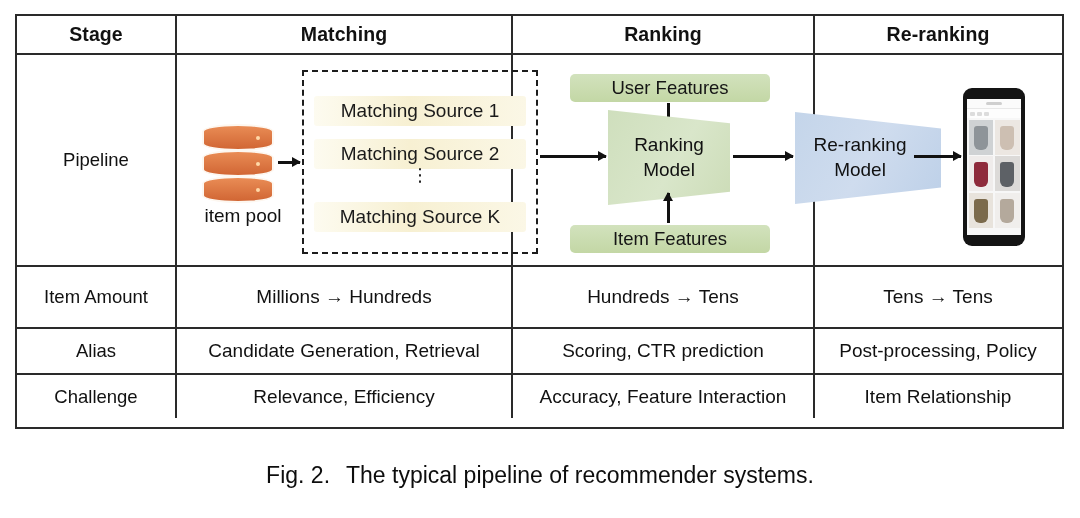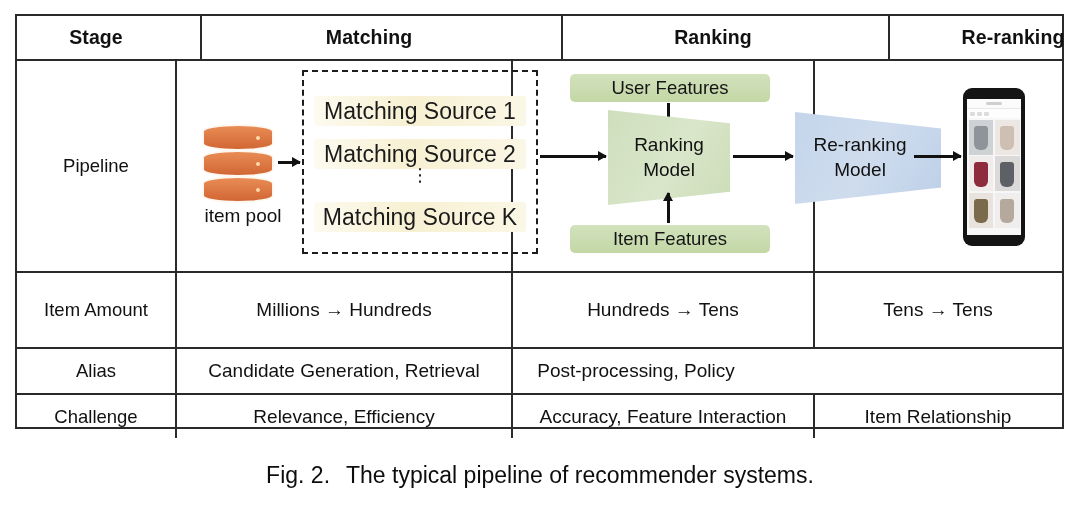--- a/index.html
+++ b/index.html
@@ -43,23 +43,23 @@
     padding: 2px 6px;
   }
   .tcell + .tcell { border-left: 2px solid #2a2a2a; }
 
   
   .c0 { width: 158px; flex: 0 0 158px; }
   .c1 { width: 336px; flex: 0 0 336px; }
   .c2 { width: 302px; flex: 0 0 302px; }
   .c3 { width: 248px; flex: 0 0 248px; }
 
-  .row-head   { height: 43px; gap: 25px; }
+  .row-head   { height: 37px; }
   .row-pipe   { height: 212px; }
-  .row-amount { height: 76px; }
+  .row-amount { height: 62px; }
   .row-alias  { height: 46px; }
   .row-chall  { height: 45px; }
 
   .hdr-text {
     font-weight: bold;
     font-size: 19.5px;
     letter-spacing: .1px;
   }
   .rowlabel {
     font-weight: normal;
@@ -110,21 +110,21 @@
     border-style: dashed;
     box-sizing: border-box;
     background: transparent;
   }
   .ms-box {
     left: 314px;
     width: 212px; height: 30px;
     background: linear-gradient(90deg,#fdfbf0 0%, #f7f0d2 45%, #fbf7e6 100%);
     border-radius: 3px;
     display: flex; align-items: center; justify-content: center;
-    font-size: 23px;
+    font-size: 19px;
     color: #1a1a1a;
   }
   #ms-1 { top: 96px; }
   #ms-2 { top: 139px; }
   #ms-k { top: 202px; }
   #ms-ellipsis {
     left: 314px; top: 170px; width: 212px;
     text-align: center;
     font-size: 18px; line-height: 10px;
     letter-spacing: 0; color: #111;
@@ -325,20 +325,23 @@
       <span class="cellval">Tens → Tens</span>
     </div>
   </div>
 
   <div class="trow row-alias">
     <div class="tcell c0">
       <span class="rowlabel">Alias</span>
     </div>
     <div class="tcell c1">
       <span class="cellval">Candidate Generation, Retrieval</span>
+    </div>
+    <div class="tcell c2">
+      <span class="cellval">Scoring, CTR prediction</span>
     </div>
     <div class="tcell c3">
       <span class="cellval">Post-processing, Policy</span>
     </div>
   </div>
 
   <div class="trow row-chall">
     <div class="tcell c0">
       <span class="rowlabel">Challenge</span>
     </div>

